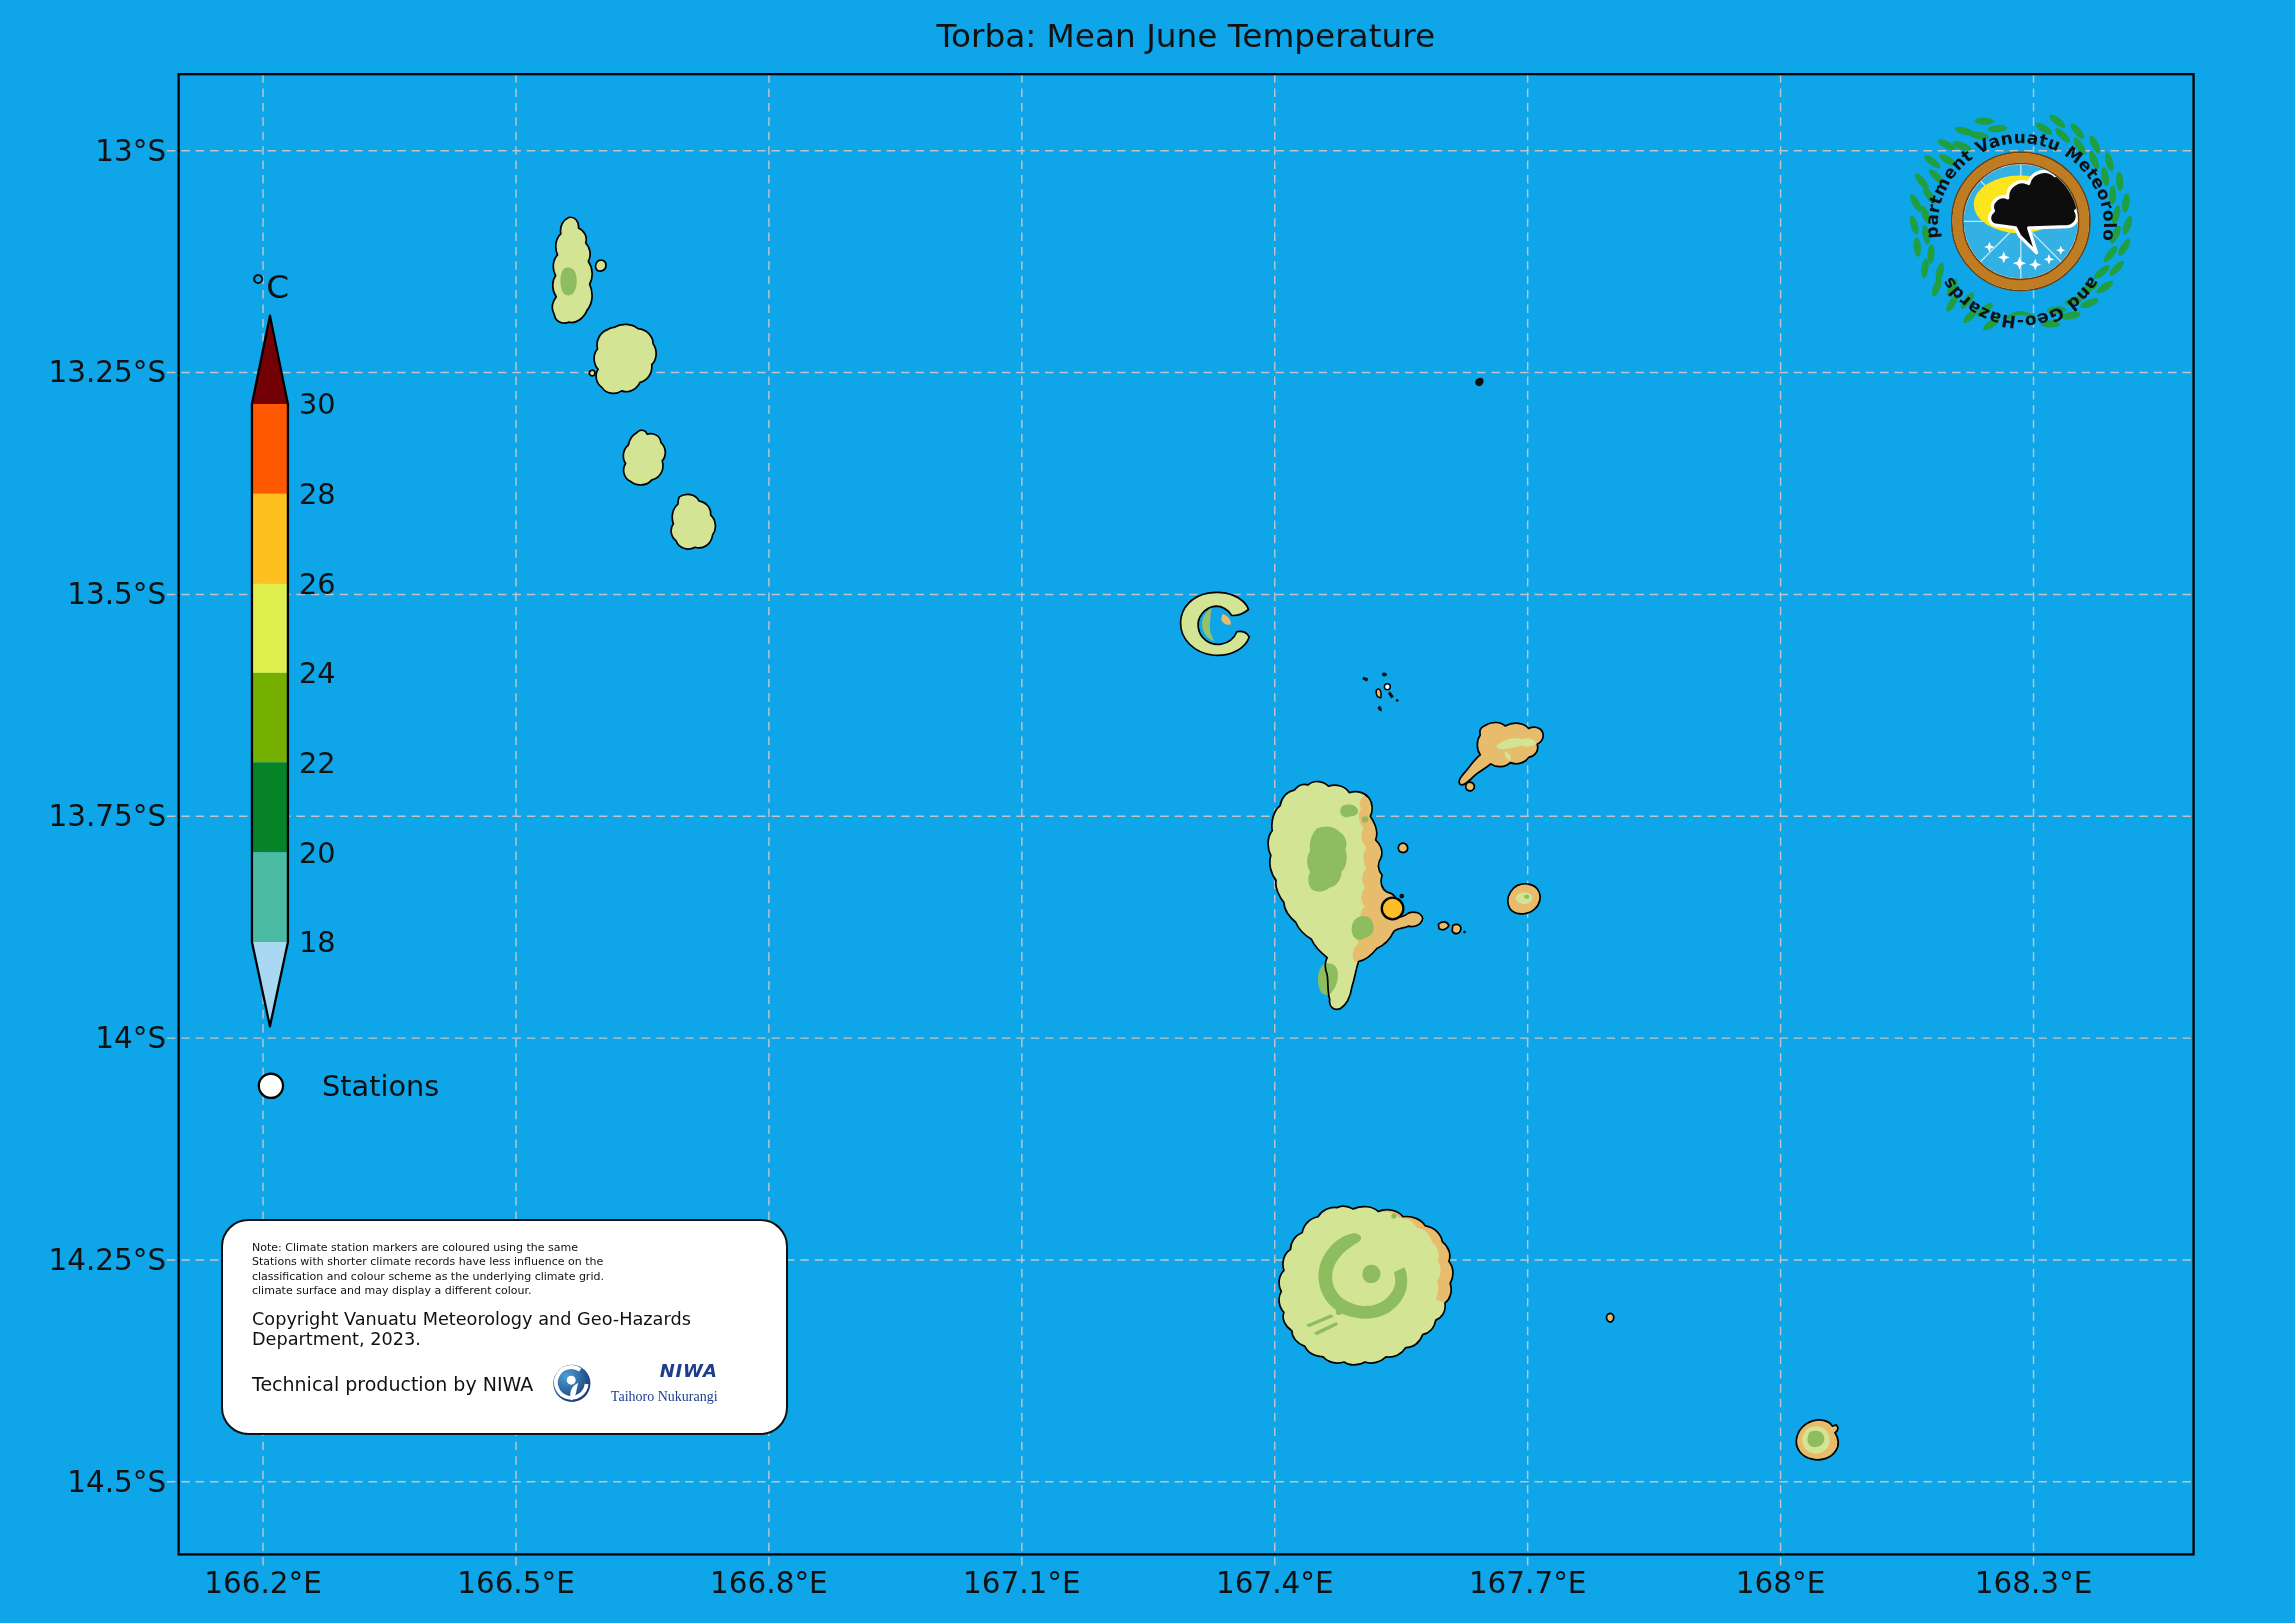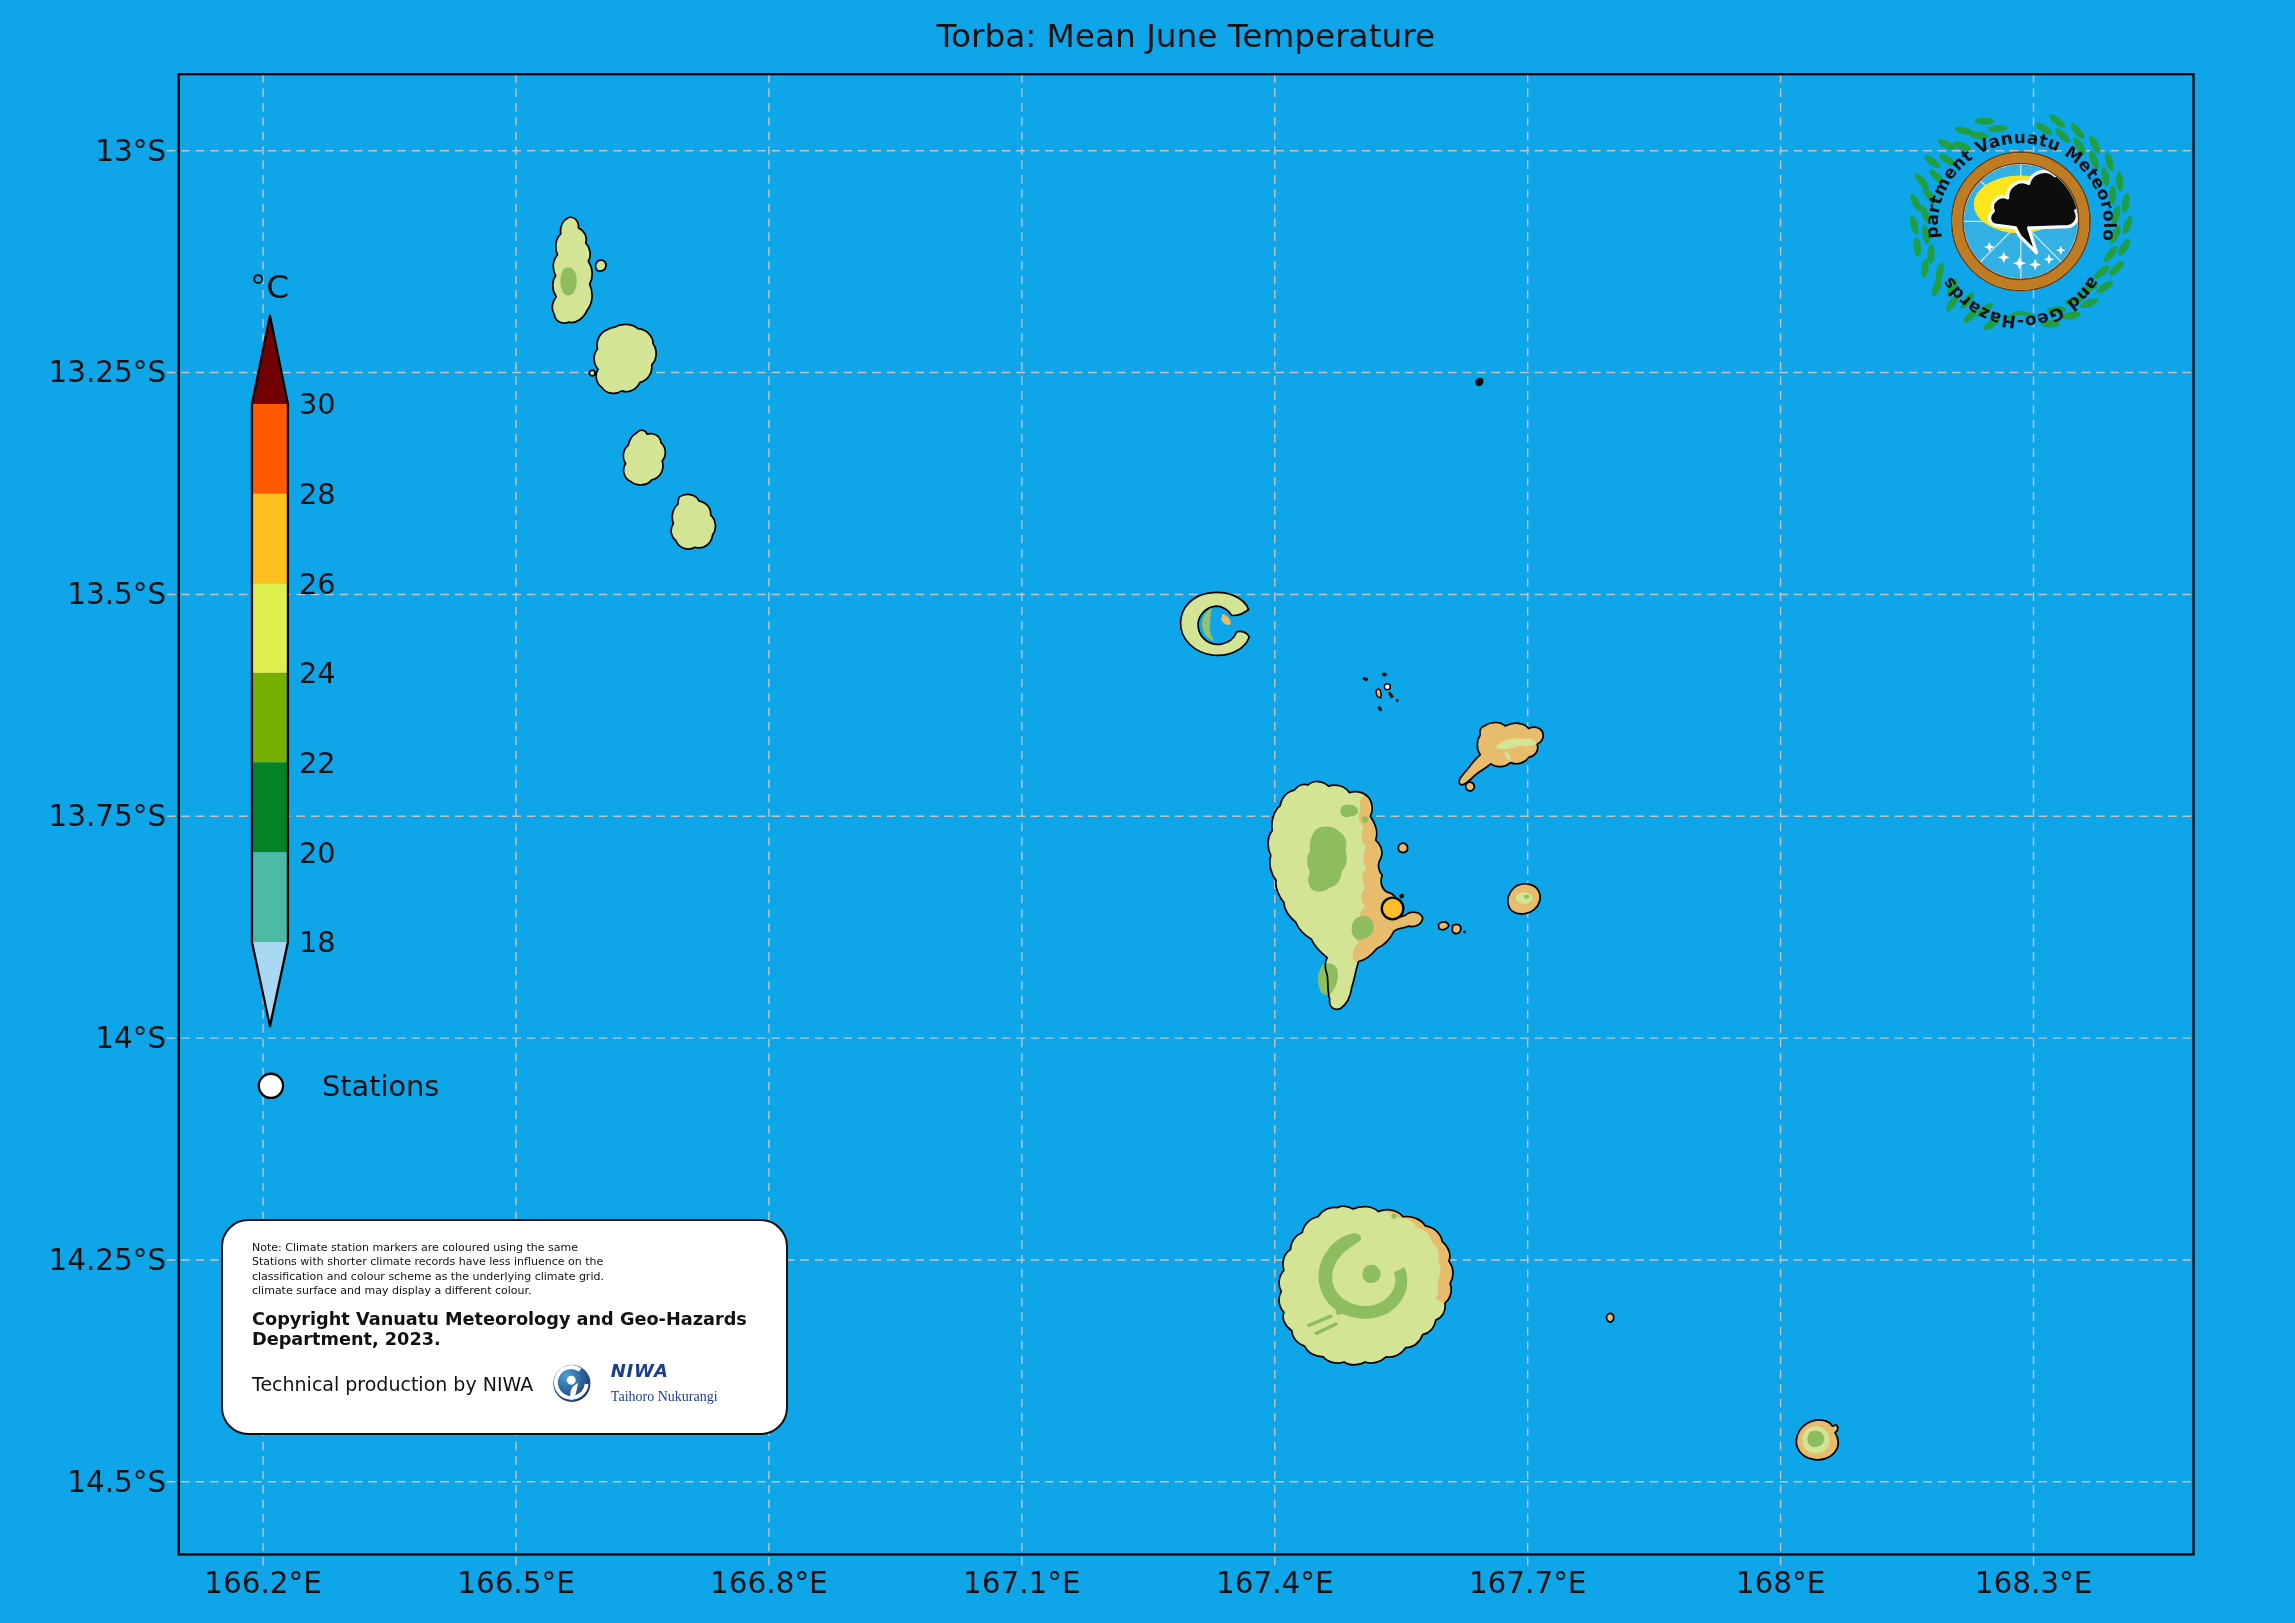--- a/index.html
+++ b/index.html
@@ -8,22 +8,22 @@
   #map-svg{position:absolute;left:0;top:0;width:2295px;height:1624px;}
   text{font-family:"DejaVu Sans","Liberation Sans",sans-serif;fill:#111;}
   .tick-label{font-size:45px;}
   .cb-label{font-size:44px;}
   .coast{stroke:#000;stroke-width:2.6;stroke-linejoin:round;}
   .nostroke{stroke:none;}
   #infobox{position:absolute;left:221px;top:1219px;width:567px;box-sizing:border-box;
            border:2px solid #111;border-radius:27.5px;padding:19.6px 29px 18.3px 29px;background:#fff;color:#111;}
   #infobox .heading{font-size:21.6px;line-height:1.32;margin-bottom:13px;}
   #infobox .note{font-size:11px;line-height:1.32;margin-bottom:10.5px;}
-  #infobox .copyright{font-size:17.7px;margin-bottom:13px;font-weight:bold;}
-  #infobox .prod-row{display:flex;align-items:center;gap:18.3px;margin-bottom:9.2px;}
+  #infobox .copyright{font-size:17.7px;margin-bottom:13px;}
+  #infobox .prod-row{display:flex;align-items:center;gap:18.3px;margin-bottom:9.2px;text-align:right;}
   #infobox .prod-label{font-size:19px;}
   #infobox .implemented{font-size:15px;line-height:1.32;}
   .niwa-word{color:#1d3e8f;font-weight:bold;font-size:18px;line-height:1;letter-spacing:0.7px;font-style:italic;}
   .niwa-tag{color:#1d3e8f;font-size:14px;margin-top:9px;font-family:Liberation Serif, serif;}
 </style>
 </head>
 <body>
 
 <div id="canvas">
 <svg id="map-svg" viewBox="0 0 3507 2481">

